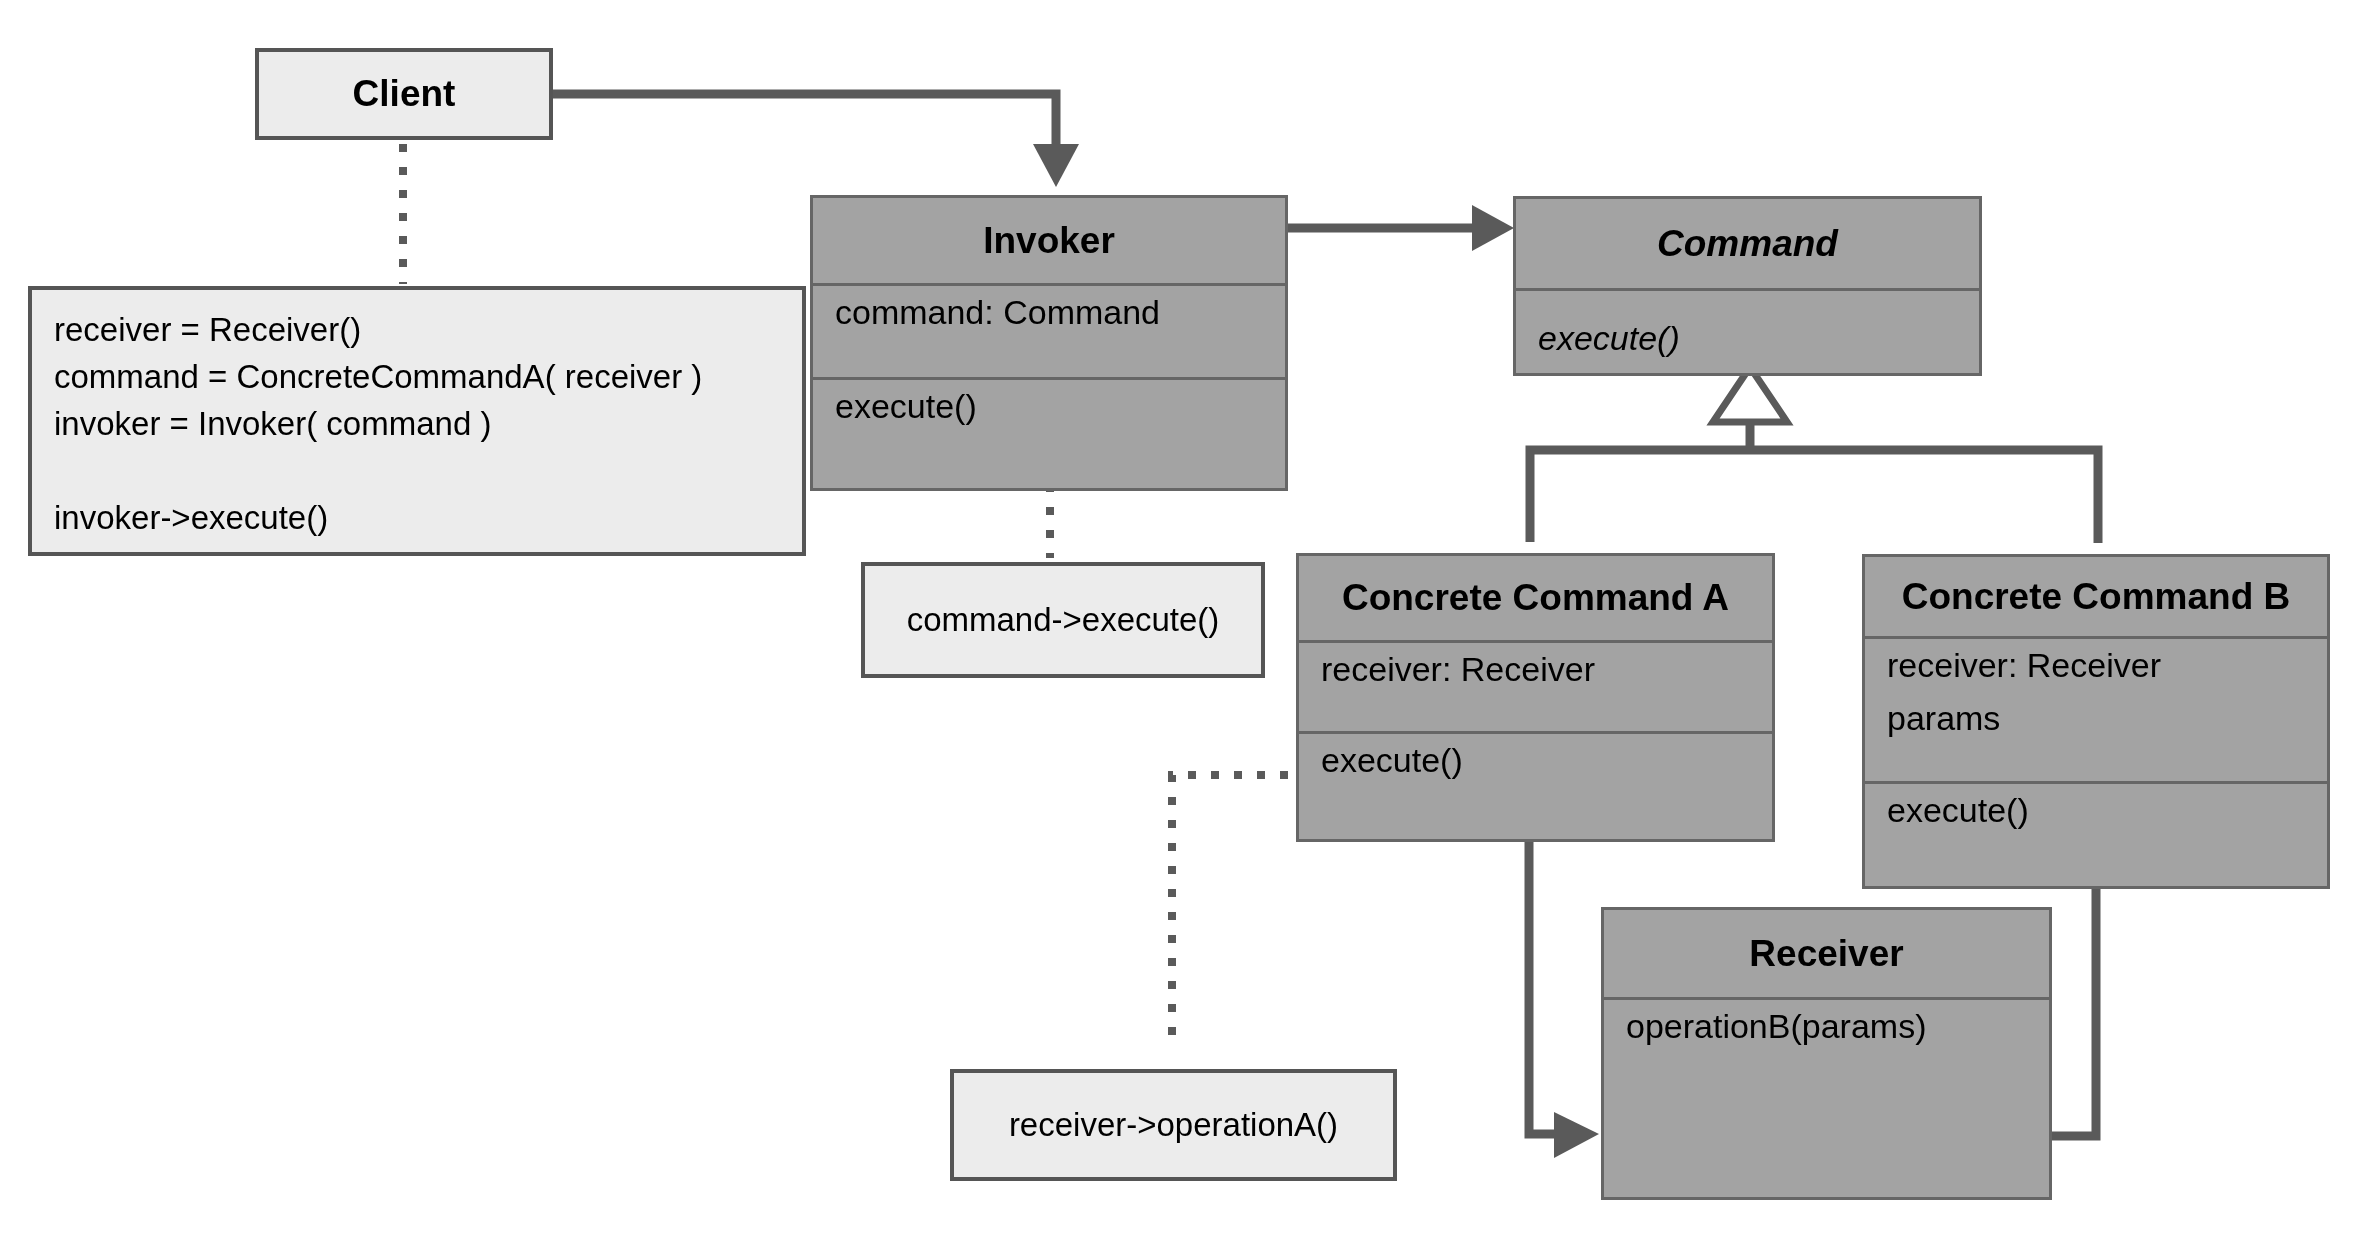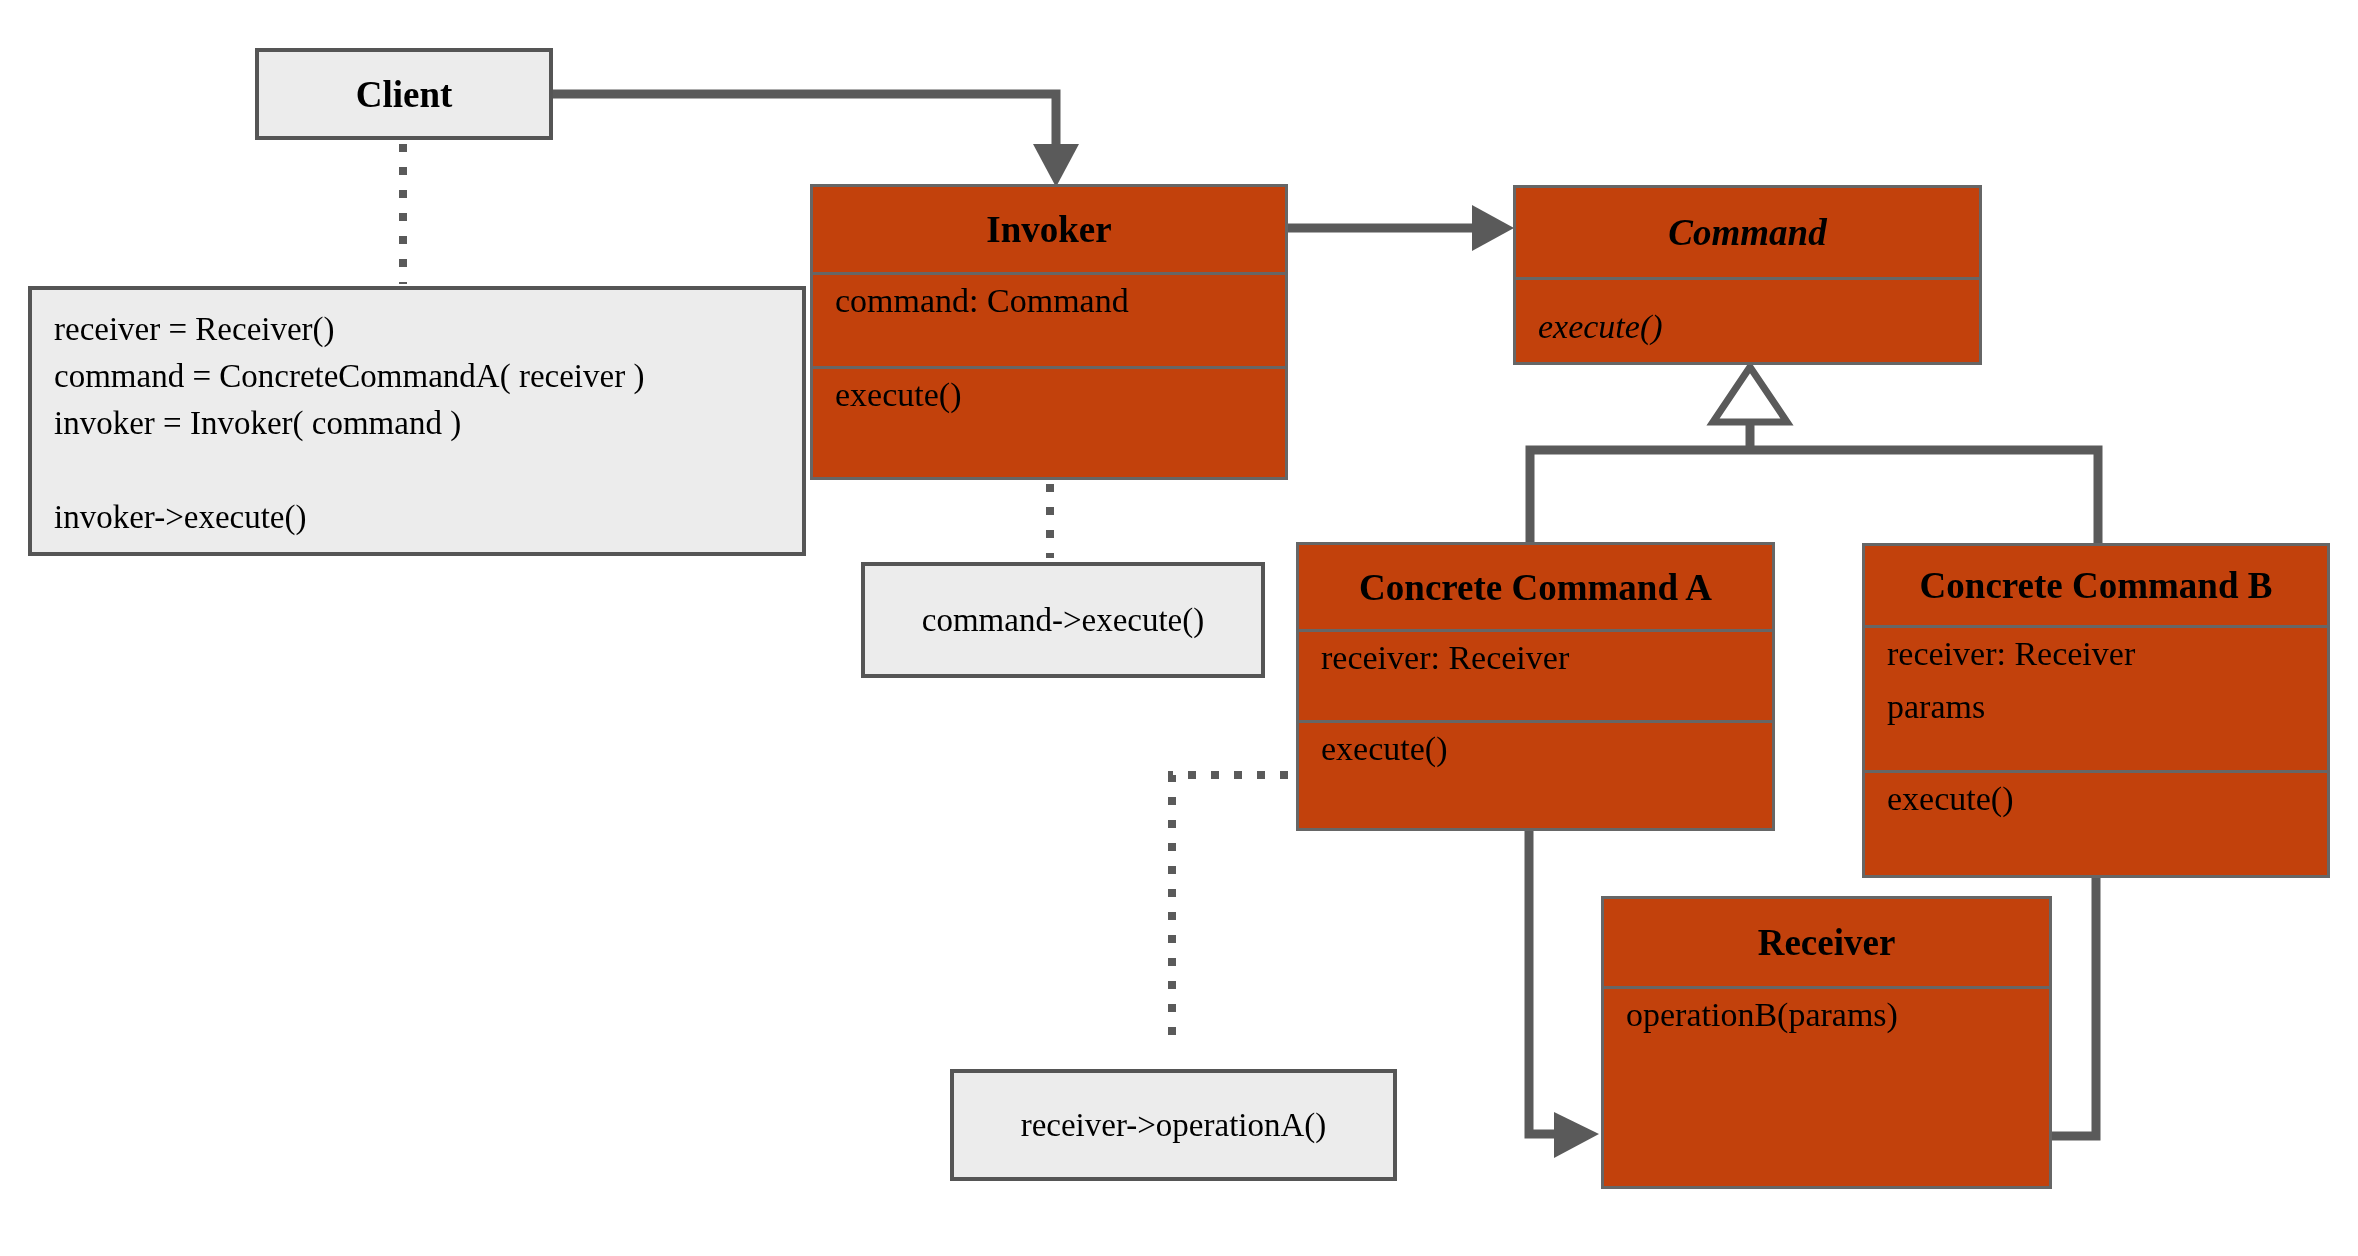--- a/index.html
+++ b/index.html
@@ -1,35 +1,36 @@
 <!DOCTYPE html>
 <html><head>
 <meta charset="utf-8">
 <style>
   html,body{margin:0;padding:0;background:#fff;}
   #stage{
     position:relative;
     width:2358px;height:1256px;
     background:#ffffff;
-    font-family:Liberation Serif, serif;
+    font-family:Liberation Sans, sans-serif;
     color:#000;
     overflow:hidden;
   }
   svg.connectors{position:absolute;left:0;top:0;width:2358px;height:1256px;}
   svg.connectors path{fill:none;stroke:#5a5a5a;stroke-width:9;}
   svg.connectors path.dotted{stroke-width:8;stroke-dasharray:8 15;}
   svg.connectors polygon.solid-head{fill:#5a5a5a;stroke:none;}
   svg.connectors polygon.hollow-head{fill:#ffffff;stroke:#5a5a5a;stroke-width:7;stroke-linejoin:miter;}
 
   .class-box{
     position:absolute;
-    background:#c2410c;
+    background:#a3a3a3;
     border:3px solid #666666;
     display:flex;flex-direction:column;
     box-sizing:border-box;
+    margin-top:11px;
   }
   .class-title{
     display:flex;align-items:center;justify-content:center;
     font-weight:bold;font-size:37px;
     border-bottom:3px solid #666666;
     flex:0 0 auto;
   }
   .class-section{
     display:flex;flex-direction:column;
     font-size:34px;

